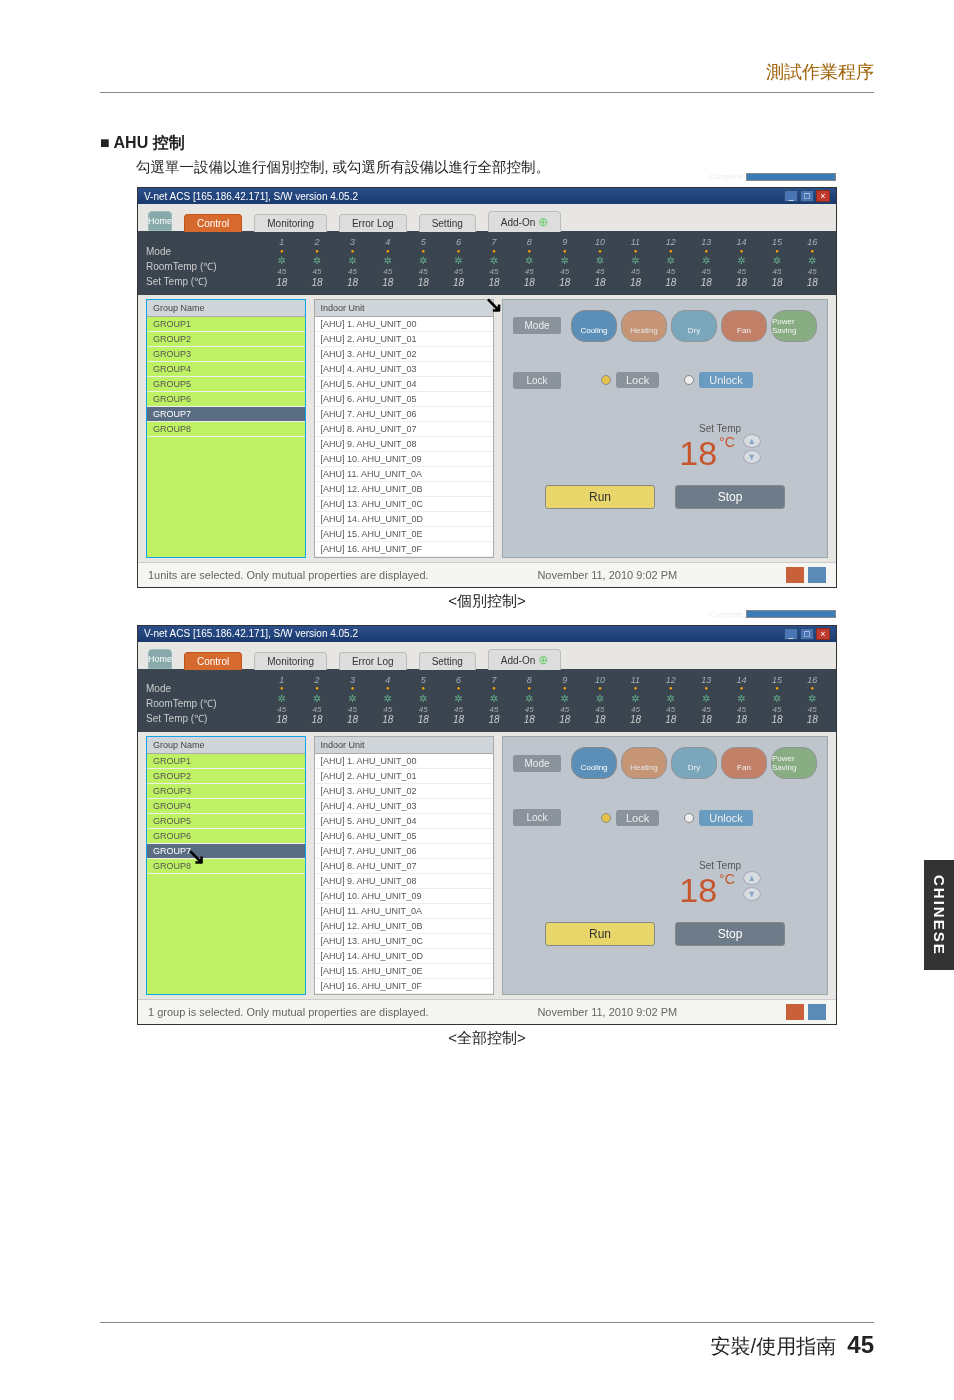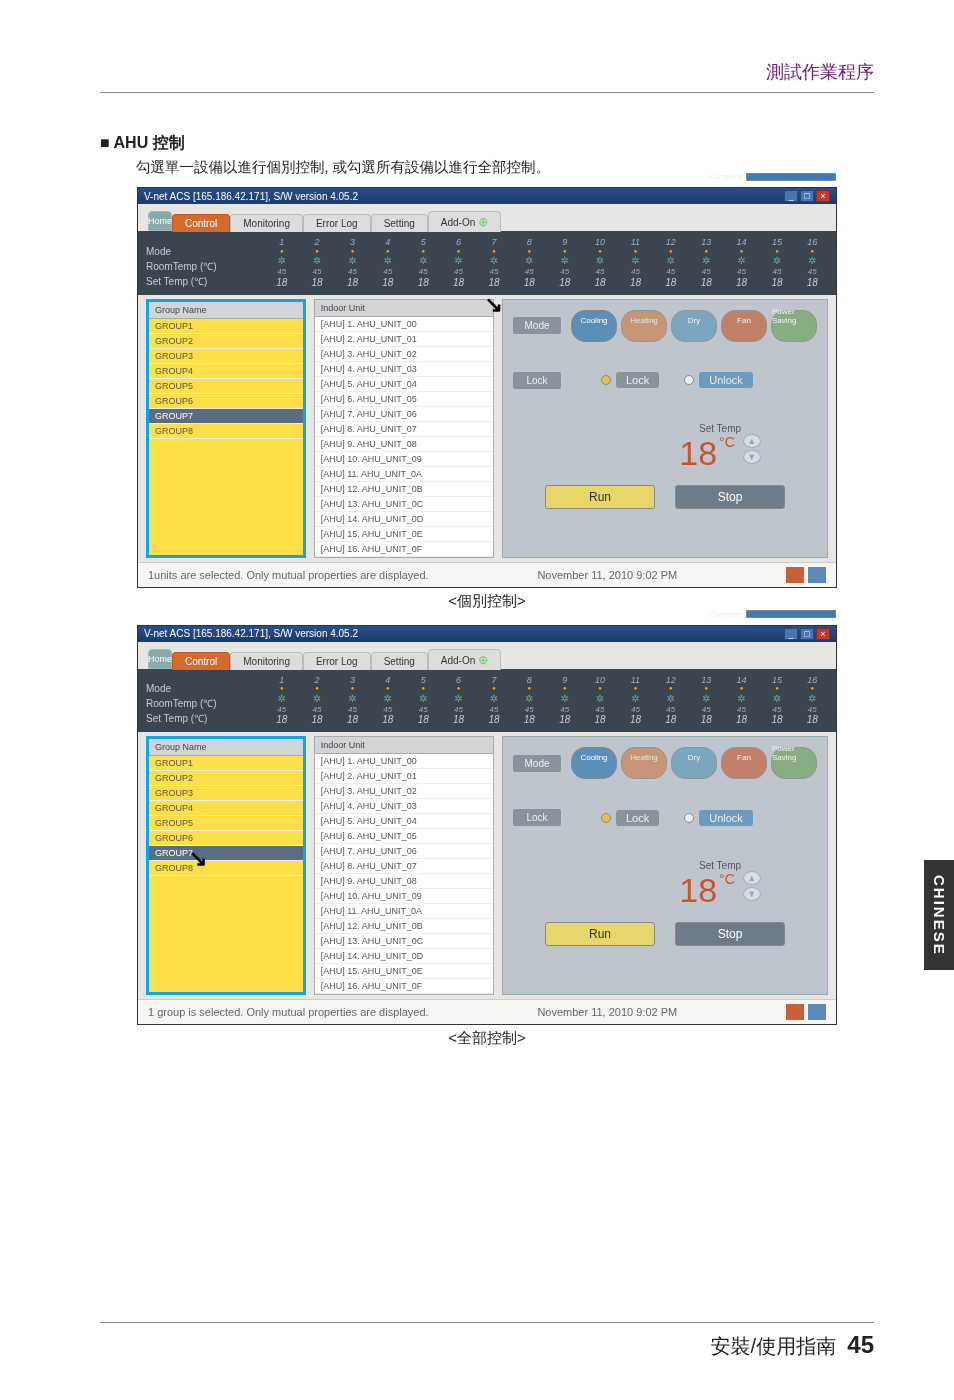--- a/index.html
+++ b/index.html
@@ -10,21 +10,21 @@
     font-family: Arial, "Microsoft YaHei", sans-serif;
     position: relative;
     color: #222;
   }
   .page {
     padding: 60px 80px 0 100px;
   }
   .top-header {
     text-align: right;
     font-size: 18px;
-    color: #701a75;
+    color: #a16207;
     padding-bottom: 8px;
     border-bottom: 1px solid #888;
     margin-bottom: 40px;
   }
   .section-title {
     font-size: 16px;
     font-weight: bold;
     margin-bottom: 4px;
   }
   .section-sub {
@@ -57,21 +57,21 @@
     font-size: 10px;
     display: flex;
     justify-content: space-between;
     align-items: center;
   }
   .winbtns { display:flex; gap:2px; }
   .winbtn { width:14px; height:12px; background:#4a75b5; border:1px solid #2a4a75; font-size:9px; line-height:10px; text-align:center; color:#fff; }
   .winbtn.close { background:#c23a2e; border-color:#8a2a20; }
   .ss-tabs {
     display: flex;
-    gap: 0;
+    gap: 12px;
     padding: 6px 10px 0 10px;
     background: #e7e6e3;
     align-items: flex-end;
   }
   .ss-tab {
     padding: 3px 12px;
     font-size: 10px;
     color: #333;
     border: 1px solid #bbb;
     border-bottom: none;
@@ -116,22 +116,22 @@
   .unit-slot .t45 { font-style: italic; color:#aaa; }
   .unit-slot .t18 { font-style: italic; color:#ccc; font-size:10px; }
   .ss-main {
     display: flex;
     background: #e7e6e3;
     padding: 4px 8px;
     gap: 8px;
   }
   .group-list {
     width: 168px;
-    background: #fde047;
-    border: 3px solid #0ea5e9;
+    background: #bef264;
+    border: 1px solid #0ea5e9;
   }
   .group-list .hdr, .unit-list .hdr {
     background: #d0d5da;
     padding: 3px 6px;
     font-size: 9px;
     color: #444;
     border-bottom: 1px solid #aaa;
   }
   .group-list .item, .unit-list .item {
     padding: 2px 6px;
@@ -182,21 +182,21 @@
     text-align: center;
   }
   .mode-btns { display:flex; gap:4px; margin-left:10px; }
   .mode-btn {
     width: 46px; height: 32px;
     border: 1px solid #888;
     border-radius: 14px;
     font-size: 8px;
     color: #fff;
     display:flex; flex-direction:column; align-items:center; justify-content:flex-end;
-    padding-bottom:16px;
+    padding-bottom:6px;
   }
   .mb-cool { background:#5b8fb8; }
   .mb-heat { background:#c88a60; color:#eee; opacity:.8; }
   .mb-dry  { background:#6aa0b8; opacity:.8; }
   .mb-fan  { background:#c47050; opacity:.8; }
   .mb-ps   { background:#7ba870; opacity:.8; }
   .lock-row { margin-top: 30px; }
   .lock-radio {
     display:flex; align-items:center; gap:5px; margin-left: 40px;
     font-size: 11px; color:#eee;

